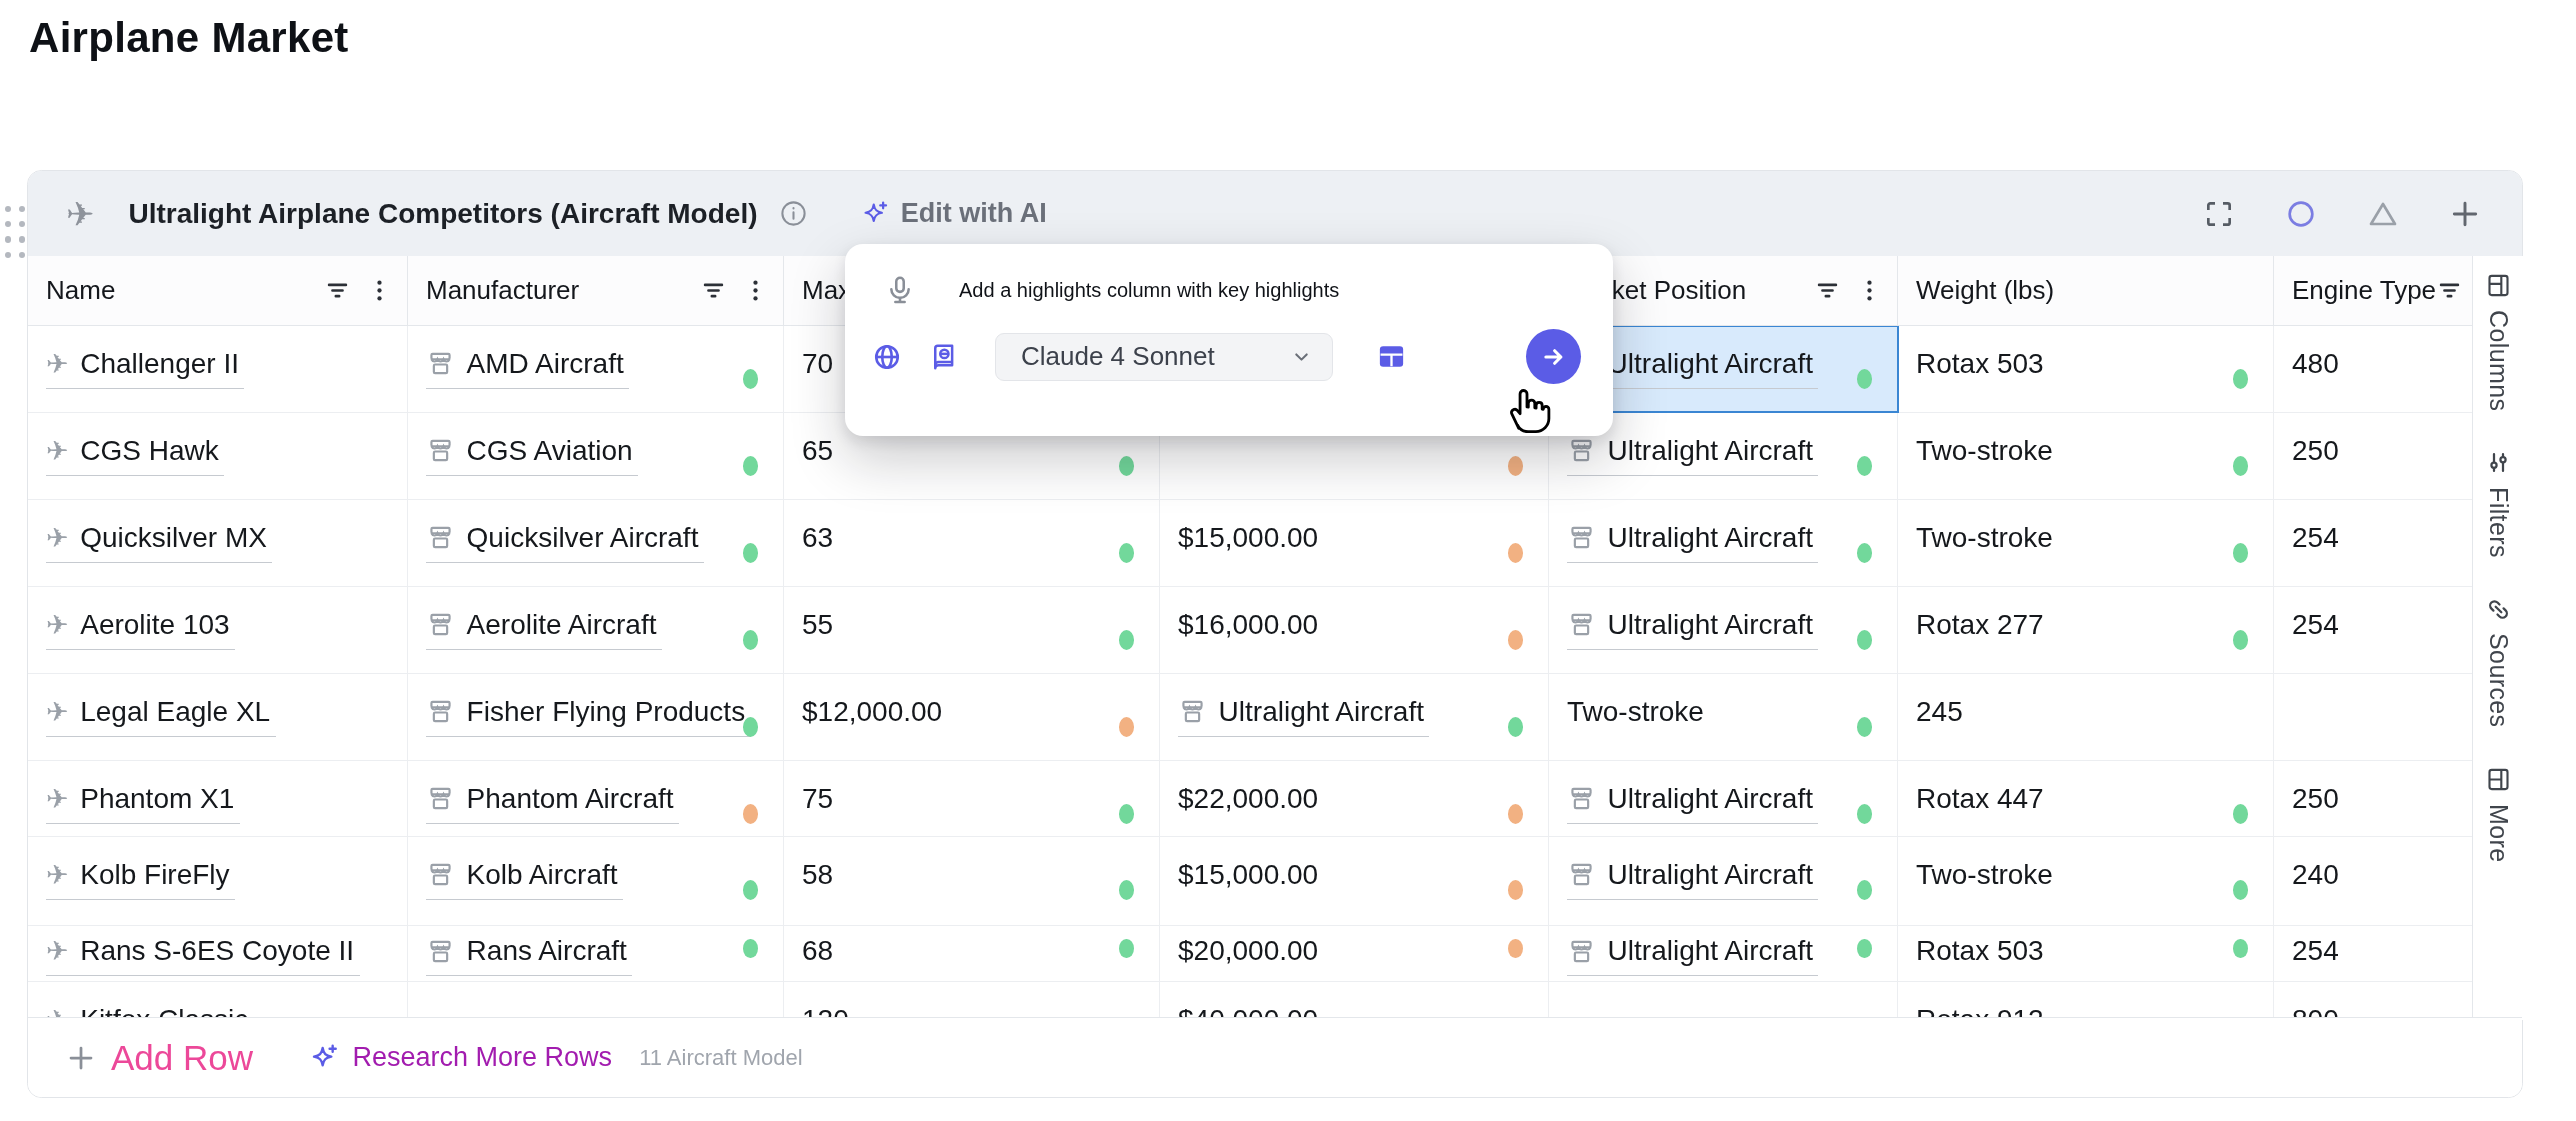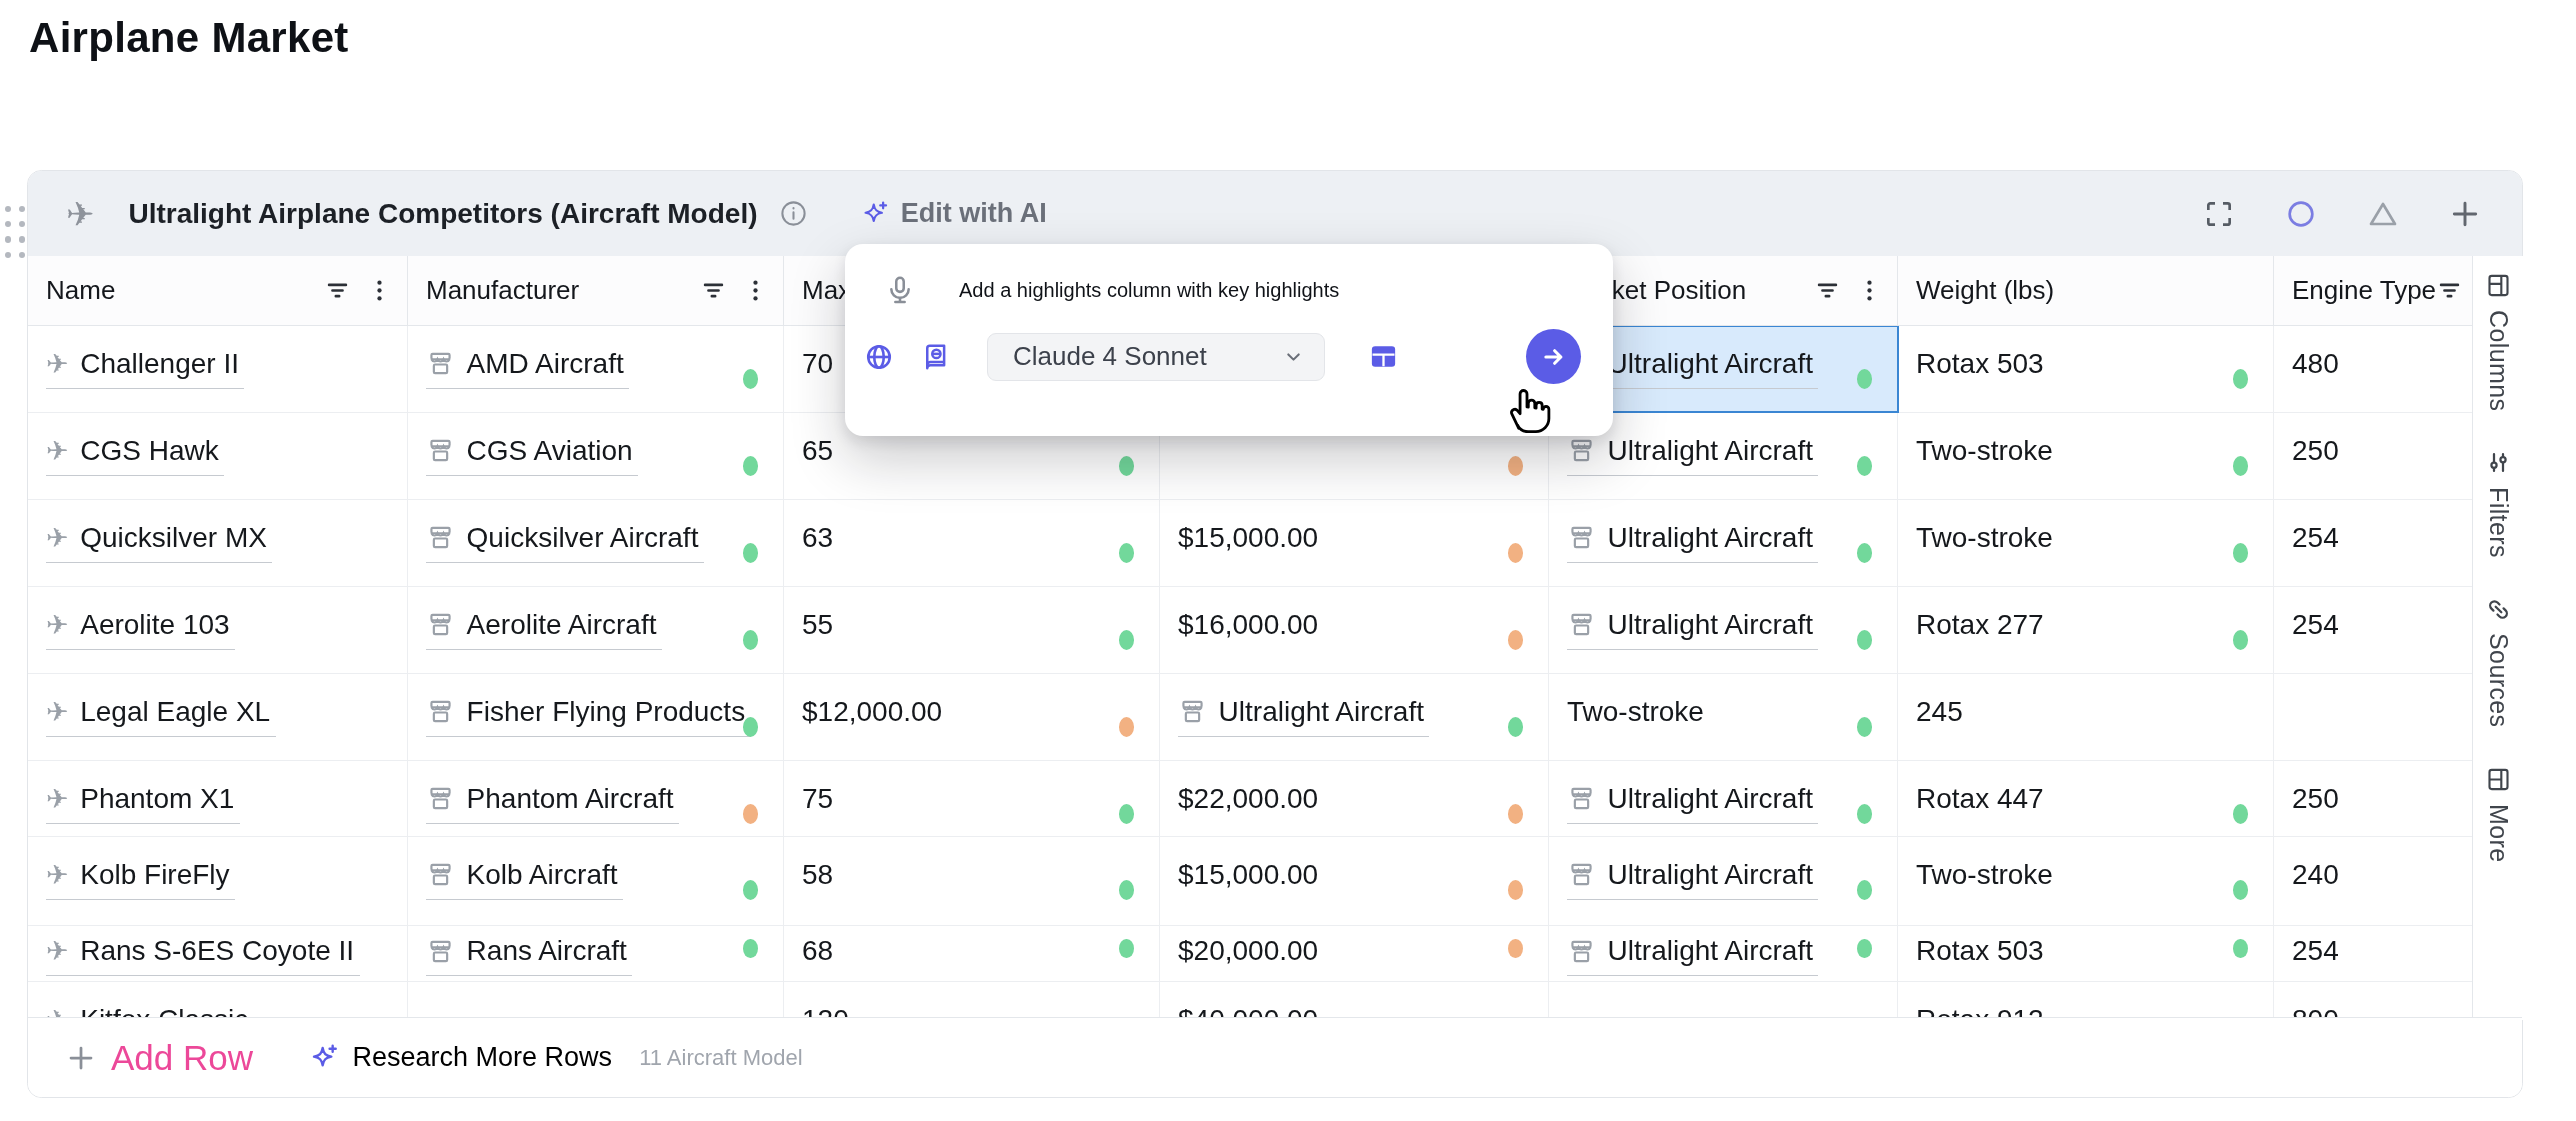--- a/index.html
+++ b/index.html
@@ -51,29 +51,29 @@
   .side{position:absolute;top:0;right:0;width:52px;height:764px;background:#fff;border-left:0.9px solid #e4e7eb;box-sizing:border-box;display:flex;flex-direction:column;align-items:center;padding-top:16px;gap:38px;}
   .side-item{display:flex;flex-direction:column;align-items:center;gap:10.7px;color:#40454c;}
   .side-item .icon{width:27px;height:27px;transform:rotate(90deg);}
   .side-label{writing-mode:vertical-rl;font-size:25px;letter-spacing:0.4px;}
 
   
   .footer{position:absolute;left:0;right:0;bottom:0;height:80px;background:#fff;border-top:0.9px solid #e4e7eb;border-radius:0 0 13.4px 13.4px;display:flex;align-items:center;box-sizing:border-box;}
   .f-plus{margin-left:38px;width:30px;height:30px;color:#8a8f98;}
   .f-add{margin-left:15px;font-size:35px;font-weight:500;color:#ec4899;}
   .f-sparkle{margin-left:55px;width:32px;height:32px;color:#5b5ce6;}
-  .f-research{margin-left:12.5px;font-size:27px;font-weight:500;color:#000000;}
+  .f-research{margin-left:12.5px;font-size:27px;font-weight:500;color:#a21caf;}
   .f-count{margin-left:27px;font-size:22px;color:#a0a5ad;}
 
   
   .popup{position:absolute;left:845px;top:244px;width:768px;height:192px;background:#fff;border-radius:18px;box-shadow:0 5.4px 12.5px rgba(16,20,28,.10),0 23px 54px rgba(16,20,28,.22);z-index:60;box-sizing:border-box;}
   .p-top{display:flex;align-items:center;padding:30px 0 0 39px;}
   .p-mic{width:32px;height:32px;color:#8a8f98;flex:0 0 auto;}
   .p-prompt{margin-left:43px;font-size:20px;color:#101318;white-space:nowrap;overflow:hidden;width:547px;}
-  .p-bottom{display:flex;align-items:center;padding:23px 32px 0 19px;}
+  .p-bottom{display:flex;align-items:center;padding:23px 32px 0 27px;}
   .p-globe,.p-book{width:30px;height:30px;color:#5b5ce6;}
   .p-book{margin-left:27px;}
   .p-pill{margin-left:36px;width:338px;height:48px;background:#f3f4f6;border:0.9px solid #e3e5e9;border-radius:9px;display:flex;align-items:center;padding:0 18px 0 25px;box-sizing:border-box;}
   .p-model{font-size:26px;color:#3c414b;}
   .p-chevron{margin-left:auto;width:25px;height:25px;color:#6a6f78;}
   .p-table{margin-left:43px;width:31px;height:31px;color:#5b5ce6;}
   .p-send{margin-left:auto;width:55px;height:55px;border-radius:50%;background:#5b5ce6;display:flex;align-items:center;justify-content:center;}
   .p-send .icon{width:30px;height:30px;}
   .cursor{position:absolute;left:656px;top:140px;width:52px;height:52px;z-index:70;}
 </style>

